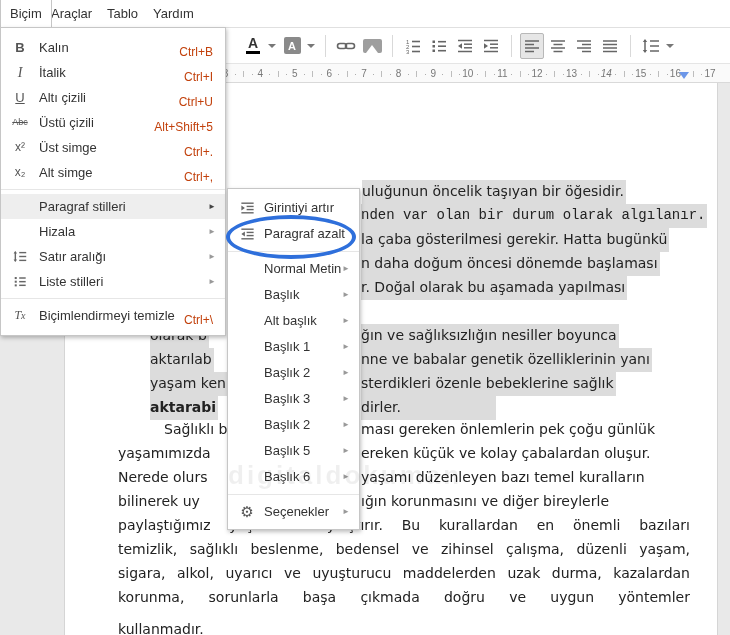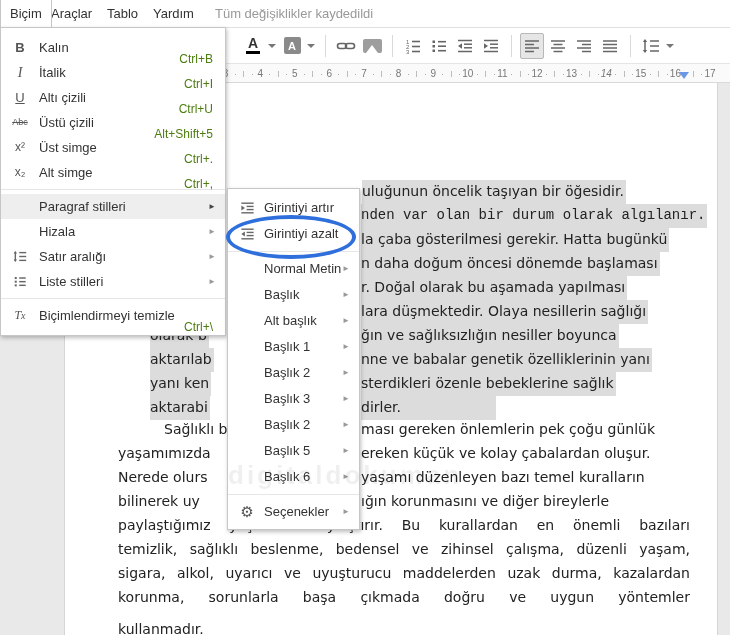--- a/index.html
+++ b/index.html
@@ -61,21 +61,21 @@
     box-shadow:1px 2px 4px rgba(0,0,0,.25);box-sizing:border-box;padding:7px 0;}
   #format-menu{left:0;top:27px;width:226px;z-index:20;}
   #styles-menu{left:227px;top:188px;width:133px;z-index:21;padding:6px 0 4px 0;}
   .mi{position:relative;height:25px;line-height:25px;cursor:default;}
   #styles-menu .mi{height:26px;line-height:26px;}
   .mi.hl{background:#eee;}
   .mi .ic{position:absolute;left:8px;top:0;width:22px;height:100%;display:flex;
     align-items:center;justify-content:center;color:#555;}
   .mi .lbl{position:absolute;left:38px;top:0;font-size:13px;color:#333;white-space:nowrap;}
   #styles-menu .mi .lbl{left:36px;}
-  .mi .sc{position:absolute;right:12px;top:12px;font-size:12px;color:#4d7c0f;}
+  .mi .sc{position:absolute;right:12px;top:5px;font-size:12px;color:#c2410c;}
   .mi .arrow{position:absolute;right:9px;top:0;height:100%;display:flex;align-items:center;
     font-size:8px;color:#999;}
   .mi.hl .arrow{color:#444;}
   .msep{height:0;border-top:1px solid #e6e6e6;margin:4px 0;}
   .ic-b{font-weight:bold;font-size:13px;}
   .ic-i{font-style:italic;font-family:"Liberation Serif",serif;font-size:14px;}
   .ic-u{font-size:13px;text-decoration:underline;}
   .ic-abc{font-size:9px;text-decoration:line-through;}
   .ic-sup,.ic-sub{font-size:12px;}
   .ic-clear{font-size:12px;font-style:italic;font-family:"Liberation Serif",serif;}
@@ -94,21 +94,20 @@
 
   <div id="canvas-left"></div>
   <div id="canvas-right"></div>
   <div id="page"></div>
 
   <div id="menubar">
     <div class="mb-item open" style="left:0">Biçim</div>
     <div class="mb-item" style="left:42px">Araçlar</div>
     <div class="mb-item" style="left:98px">Tablo</div>
     <div class="mb-item" style="left:144px">Yardım</div>
-    <div id="saved-status">Tüm değişiklikler kaydedildi</div>
   </div>
 
   <div id="toolbar">
     <div class="tb-btn">
       <span style="display:flex;flex-direction:column;align-items:center;">
         <span class="a-letter">A</span>
         <span class="a-under"></span>
       </span>
     </div>
     <div class="caret"></div>
@@ -399,21 +398,21 @@
         <svg width="15" height="14" viewBox="0 0 16 16">
             <g stroke="#666" stroke-width="1.6">
               <line x1="1" y1="2.5" x2="15" y2="2.5"></line>
               <line x1="7" y1="6.2" x2="15" y2="6.2"></line>
               <line x1="7" y1="9.8" x2="15" y2="9.8"></line>
               <line x1="1" y1="13.5" x2="15" y2="13.5"></line>
             </g>
             <path d="M5 5.2 L1 8 L5 10.8 z" fill="#666"></path>
           </svg>
       </span>
-      <span class="lbl">Girintiyi azalt</span>
+      <span class="lbl">Paragraf azalt</span>
     </div>
     <div class="msep"></div>
     <div class="mi">
       <span class="lbl">Normal Metin</span>
       <span class="arrow">►</span>
     </div>
     <div class="mi">
       <span class="lbl">Başlık</span>
       <span class="arrow">►</span>
     </div>
@@ -454,28 +453,27 @@
   </div>
 
   <div id="watermark">digitaldokuman</div>
   <div id="annotation-circle" style="border-color: rgb(46, 111, 219);"></div>
 
 <span class="doc-frag hl" style="left: 362px; top: 180px; background: rgb(220, 220, 220);">uluğunun öncelik taşıyan bir öğesidir.</span>
     <span class="doc-frag hl" style="left: 361px; top: 204px; background: rgb(220, 220, 220); font-family: Liberation Mono, monospace;">nden var olan bir durum olarak algılanır.</span>
     <span class="doc-frag hl" style="left: 361px; top: 228px; background: rgb(220, 220, 220); text-align: right;">la çaba gösterilmesi gerekir. Hatta bugünkü</span>
     <span class="doc-frag hl" style="left: 361px; top: 252px; background: rgb(220, 220, 220);">n daha doğum öncesi dönemde başlaması</span>
     <span class="doc-frag hl" style="left: 361px; top: 276px; background: rgb(220, 220, 220);">r. Doğal olarak bu aşamada yapılması</span>
-    <span class="doc-frag hl" style="left: 361px; top: 300px; background: rgb(220, 220, 220);">lara düşmektedir. Olaya nesillerin sağlığı</span>
     <span class="doc-frag hl" style="left: 150px; top: 324px; background: rgb(220, 220, 220);">olarak b</span>
     <span class="doc-frag hl" style="left: 361px; top: 324px; background: rgb(220, 220, 220);">ğın ve sağlıksızlığın nesiller boyunca</span>
     <span class="doc-frag hl" style="left: 150px; top: 348px; background: rgb(220, 220, 220);">aktarılab</span>
     <span class="doc-frag hl" style="left: 361px; top: 348px; background: rgb(220, 220, 220);">nne ve babalar genetik özelliklerinin yanı</span>
-    <span class="doc-frag hl" style="left: 150px; top: 372px; background: rgb(220, 220, 220);">yanı ken</span>
+    <span class="doc-frag hl" style="left: 150px; top: 372px; background: rgb(220, 220, 220);">yaşam ken</span>
     <span class="doc-frag hl" style="left: 361px; top: 372px; background: rgb(220, 220, 220);">sterdikleri özenle bebeklerine sağlık</span>
-    <span class="doc-frag hl" style="left: 150px; top: 396px; background: rgb(220, 220, 220);">aktarabi</span>
+    <span class="doc-frag hl" style="left: 150px; top: 396px; background: rgb(220, 220, 220); font-weight: bold;">aktarabi</span>
     <span class="doc-frag hl" style="left: 361px; top: 396px; background: rgb(220, 220, 220); padding-right: 95px;">dirler.</span>
     <span class="doc-frag" style="left: 164px; top: 420px;">Sağlıklı bi</span>
     <span class="doc-frag" style="left: 361px; top: 420px;">ması gereken önlemlerin pek çoğu günlük</span>
     <span class="doc-frag" style="left: 118px; top: 444px;">yaşamımızda</span>
     <span class="doc-frag" style="left: 361px; top: 444px;">ereken küçük ve kolay çabalardan oluşur.</span>
     <span class="doc-frag" style="left: 118px; top: 468px;">Nerede olurs</span>
     <span class="doc-frag" style="left: 361px; top: 468px;">yaşamı düzenleyen bazı temel kuralların</span>
     <span class="doc-frag" style="left: 118px; top: 492px;">bilinerek uy</span>
     <span class="doc-frag" style="left: 361px; top: 492px;">ığın korunmasını ve diğer bireylerle</span>
     <div class="doc-line justify" style="left: 118px; top: 516px; width: 572px;">paylaştığımız yaşamı kolaylaştırır. Bu kurallardan en önemli bazıları</div>

